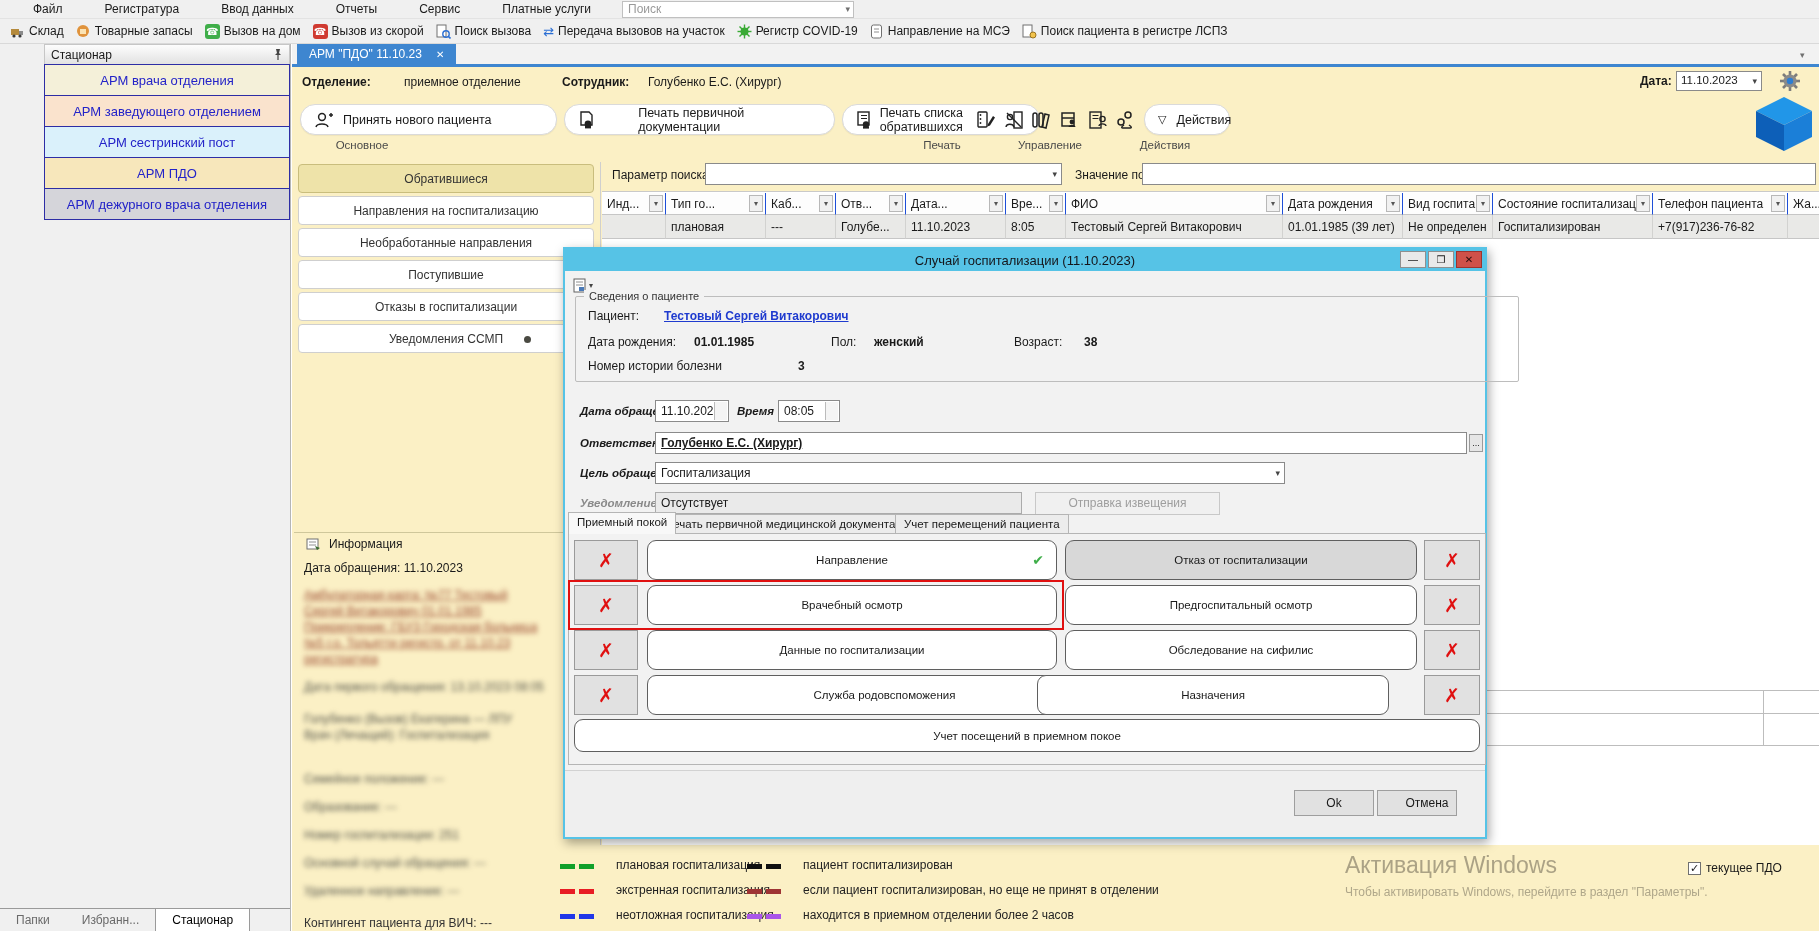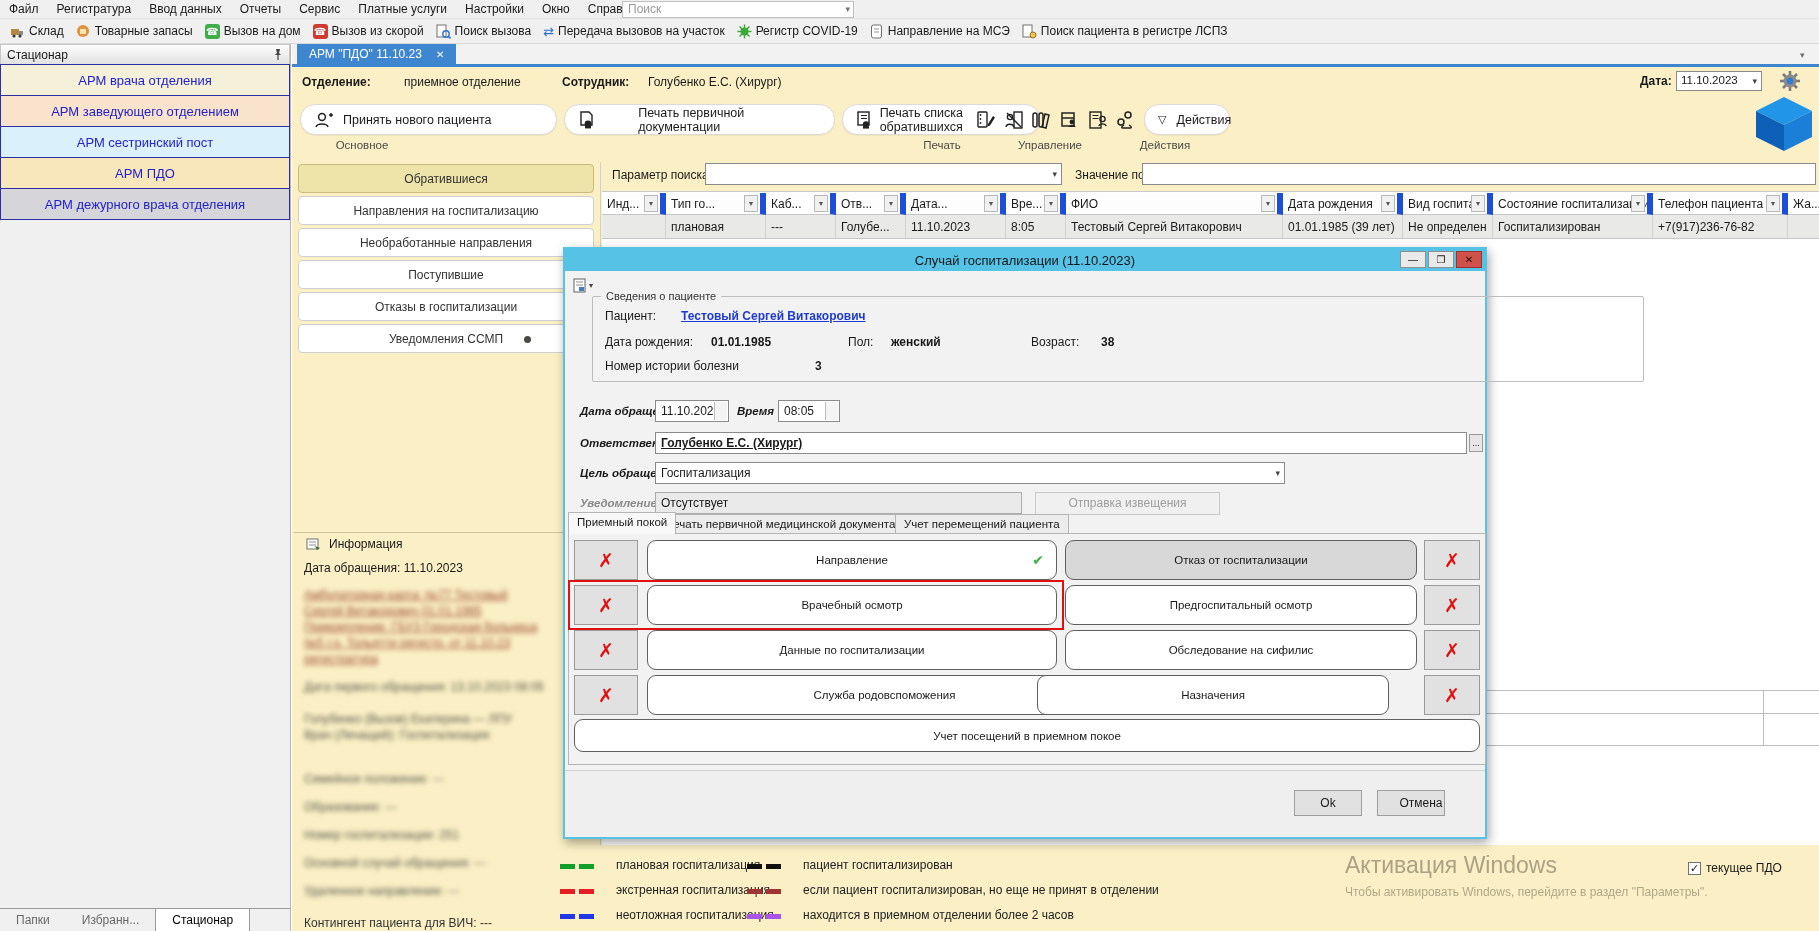--- a/index.html
+++ b/index.html
@@ -4,31 +4,31 @@
 <style>
   * { margin:0; padding:0; box-sizing:border-box; }
   body { font-family:"Liberation Sans", sans-serif; font-size:12px; color:#1a1a1a; background:#fff; }
   #root { position:relative; width:1819px; height:931px; background:#fff; overflow:hidden; }
   .abs { position:absolute; }
   .uni { font-family:"DejaVu Sans", sans-serif; }
   .bold { font-weight:bold; }
 
   
   .menubar { position:absolute; left:0; top:0; width:1819px; height:19px; background:#f0f0f0; border-bottom:1px solid #e3e3e3; display:flex; align-items:center; }
-  .menu-item { padding:0 9px; height:19px; line-height:18px; cursor:default; }
+  .menu-item { padding:0 9px; height:19px; line-height:18px; cursor:default;margin-left:24px; }
   .menu-search { position:absolute; left:622px; top:1px; width:232px; height:17px; background:#fff; border:1px solid #c0c0c0; color:#9a9a9a; padding:0 5px; line-height:15px; }
   .menu-search .arr { position:absolute; right:3px; top:0; color:#707070; font-size:9px; }
 
   
   .toolbar2 { position:absolute; left:0; top:19px; width:1819px; height:25px; background:#f0f0f0; border-bottom:1px solid #d9d9d9; display:flex; align-items:center; padding-left:4px; }
   .tb-item { display:flex; align-items:center; gap:4px; padding:0 6px; height:22px; }
   .sq-ico { width:15px; height:15px; border-radius:3px; display:flex; align-items:center; justify-content:center; color:#fff; font-size:10px; line-height:15px; }
 
   
-  .sidebar { position:absolute; left:0; top:44px; width:291px; height:887px; background:#f0f0f0; border-right:1px solid #b5b5b5; }
+  .sidebar { position:absolute; left:0; top:44px; width:291px; height:887px; background:#f0f0f0; border-right:1px solid #b5b5b5;padding-left:44px; }
   .sb-header { height:21px; background:linear-gradient(#fdfdfd,#e2e2e2); border:1px solid #c6c6c6; display:flex; align-items:center; justify-content:space-between; padding:0 6px; }
   .sb-item { height:32px; border:1px solid #2d2da5; margin-top:-1px; display:flex; align-items:center; justify-content:center; color:#2323c8; font-size:13px; cursor:pointer; }
   .sb-tabs { position:absolute; left:0; bottom:0; width:100%; height:23px; border-top:1px solid #9a9a9a; display:flex; background:#f0f0f0; }
   .sb-tab { padding:0 16px; line-height:22px; color:#6a6a6a; }
   .sb-tab.active { background:#fff; color:#000; border-left:1px solid #9a9a9a; border-right:1px solid #9a9a9a; }
 
   
   .tabbar { position:absolute; left:292px; top:44px; width:1527px; height:20px; background:#f2f2f2; }
   .wtab { position:absolute; left:5px; top:0; height:20px; background:#3e86d0; color:#fff; display:flex; align-items:center; gap:14px; padding:0 12px; font-size:12px; }
   .tabline { position:absolute; left:292px; top:64px; width:1527px; height:3px; background:#3e86d0; }
@@ -50,53 +50,53 @@
   .panel-divider { position:absolute; left:2px; top:465px; width:306px; height:1px; background:#cfc79b; }
   .redact { filter:blur(2.5px); position:absolute; left:12px; white-space:nowrap; max-width:290px; overflow:hidden; }
   .redact.link { color:#9c4a32; text-decoration:underline; }
   .redact.plain { color:#55554c; }
 
   .combo { background:#fff; border:1px solid #8a8a8a; position:absolute; height:22px; padding:3px 5px; }
   .combo .arr { position:absolute; right:4px; top:5px; font-size:9px; color:#444; }
   .tinput { background:#fff; border:1px solid #8a8a8a; position:absolute; height:22px; padding:3px 5px; }
 
   .white-area { position:absolute; left:310px; top:124px; width:1217px; height:654px; background:#fff; border-top:1px solid #c9c9c9; }
-  .th-cell { position:absolute; top:126px; height:22px; background:#fdfdfd; border-right:6px solid #1d4ed8; border-bottom:1px solid #c6c6c6; padding:4px 3px 0 5px; overflow:hidden; white-space:nowrap; }
+  .th-cell { position:absolute; top:126px; height:22px; background:#fdfdfd; border-right:1px solid #1d4ed8; border-bottom:1px solid #c6c6c6; padding:4px 3px 0 5px; overflow:hidden; white-space:nowrap; }
   .th-filter { position:absolute; right:2px; top:2px; width:14px; height:17px; background:#f1f1f1; border:1px solid #b8b8b8; font-size:8px; text-align:center; line-height:16px; color:#555; cursor:pointer; }
   .td-cell { position:absolute; top:148px; height:24px; background:#e9e9e7; border-right:1px solid #d2d2d0; border-bottom:1px solid #c6c6c6; padding:5px 3px 0 5px; overflow:hidden; white-space:nowrap; }
   .gridline { position:absolute; background:#bdbdbd; }
 
   .dash { display:inline-block; width:15px; height:5px; margin-right:4px; }
   .legend-row { position:absolute; display:flex; align-items:center; }
   .legend-label { margin-left:18px; font-size:12px; color:#222; }
 
   .watermark-t { position:absolute; left:1053px; top:785px; font-size:23px; color:rgba(128,120,98,0.65); }
   .watermark-s { position:absolute; left:1053px; top:818px; font-size:12px; color:rgba(143,135,113,0.7); }
   .chk { position:absolute; left:1396px; top:794px; display:flex; align-items:center; gap:5px; }
   .chk-box { width:13px; height:13px; background:#fff; border:1px solid #707070; font-size:11px; line-height:12px; text-align:center; }
 
   
   .modal { position:absolute; left:563px; top:247px; width:924px; height:592px; background:#f2f2f2; border:2px solid #56c3e6; box-shadow:2px 4px 10px rgba(0,0,0,0.35); z-index:50; }
   .m-title { position:absolute; left:0; top:0; width:100%; height:22px; background:#56c3e6; display:flex; align-items:center; justify-content:center; font-size:13px; color:#15151a; }
   .m-winbtns { position:absolute; right:3px; top:2px; display:flex; gap:2px; }
   .m-wb { width:26px; height:17px; background:#e9e9e9; border:1px solid #8f8f8f; font-size:10px; text-align:center; line-height:15px; cursor:pointer; }
   .m-wb.close { background:#cf5149; border-color:#9c342e; color:#2a0b0b; font-weight:bold; }
   .m-docbtn { position:absolute; left:8px; top:27px; width:26px; height:18px; display:flex; align-items:center; gap:2px; cursor:pointer; }
-  .gbox { position:absolute; left:10px; top:47px; width:1052px; height:86px; border:1px solid #bdbdbd; border-radius:2px;margin-left:17px; }
+  .gbox { position:absolute; left:10px; top:47px; width:944px; height:86px; border:1px solid #bdbdbd; border-radius:2px; }
   .gbox-legend { position:absolute; left:8px; top:-7px; background:#f2f2f2; padding:0 5px; font-size:11px; color:#333; }
   .fld-label { position:absolute; left:15px; font-weight:bold; font-style:italic; font-size:11.5px; }
   .m-tab { position:absolute; top:265px; height:20px; background:#ececec; border:1px solid #b5b5b5; padding:3px 8px 0 8px; font-size:11.5px; white-space:nowrap; cursor:pointer; }
   .m-tab.active { background:#f8f8f8; height:22px; top:263px; border-bottom:none; z-index:2; }
   .m-panel { position:absolute; left:3px; top:284px; width:918px; height:232px; border:1px solid #b5b5b5; background:#f2f2f2; }
   .xbtn { position:absolute; height:40px; background:#e1e1e1; border:1px solid #9a9a9a; display:flex; align-items:center; justify-content:center; color:#e01010; font-size:19px; cursor:pointer; }
   .bigbtn { position:absolute; height:40px; background:#fff; border:1px solid #5f5f5f; border-radius:9px; display:flex; align-items:center; justify-content:center; font-size:11.5px; cursor:pointer; }
   .bigbtn.gray { background:#d8d8d8; }
   .hl-red { position:absolute; left:3px; top:331px; width:496px; height:50px; border:2px solid #e01010; z-index:3; pointer-events:none; }
   .m-bottom { position:absolute; left:0; top:521px; width:920px; height:67px; background:#efefef; border-top:1px solid #d2d2d2; }
-  .m-btn { position:absolute; top:19px; width:68px; height:26px; background:#e1e1e1; border:1px solid #9e9e9e; text-align:center; line-height:24px; cursor:pointer; }
+  .m-btn { position:absolute; top:19px; width:80px; height:26px; background:#e1e1e1; border:1px solid #9e9e9e; text-align:center; line-height:24px; cursor:pointer; }
 
   .greenchk { color:#3fae49; font-size:14px; position:absolute; right:12px; top:11px; }
 </style>
 </head>
 <body>
 
 <div id="root">
 
   <div class="menubar">
     <span class="menu-item">Файл</span>

